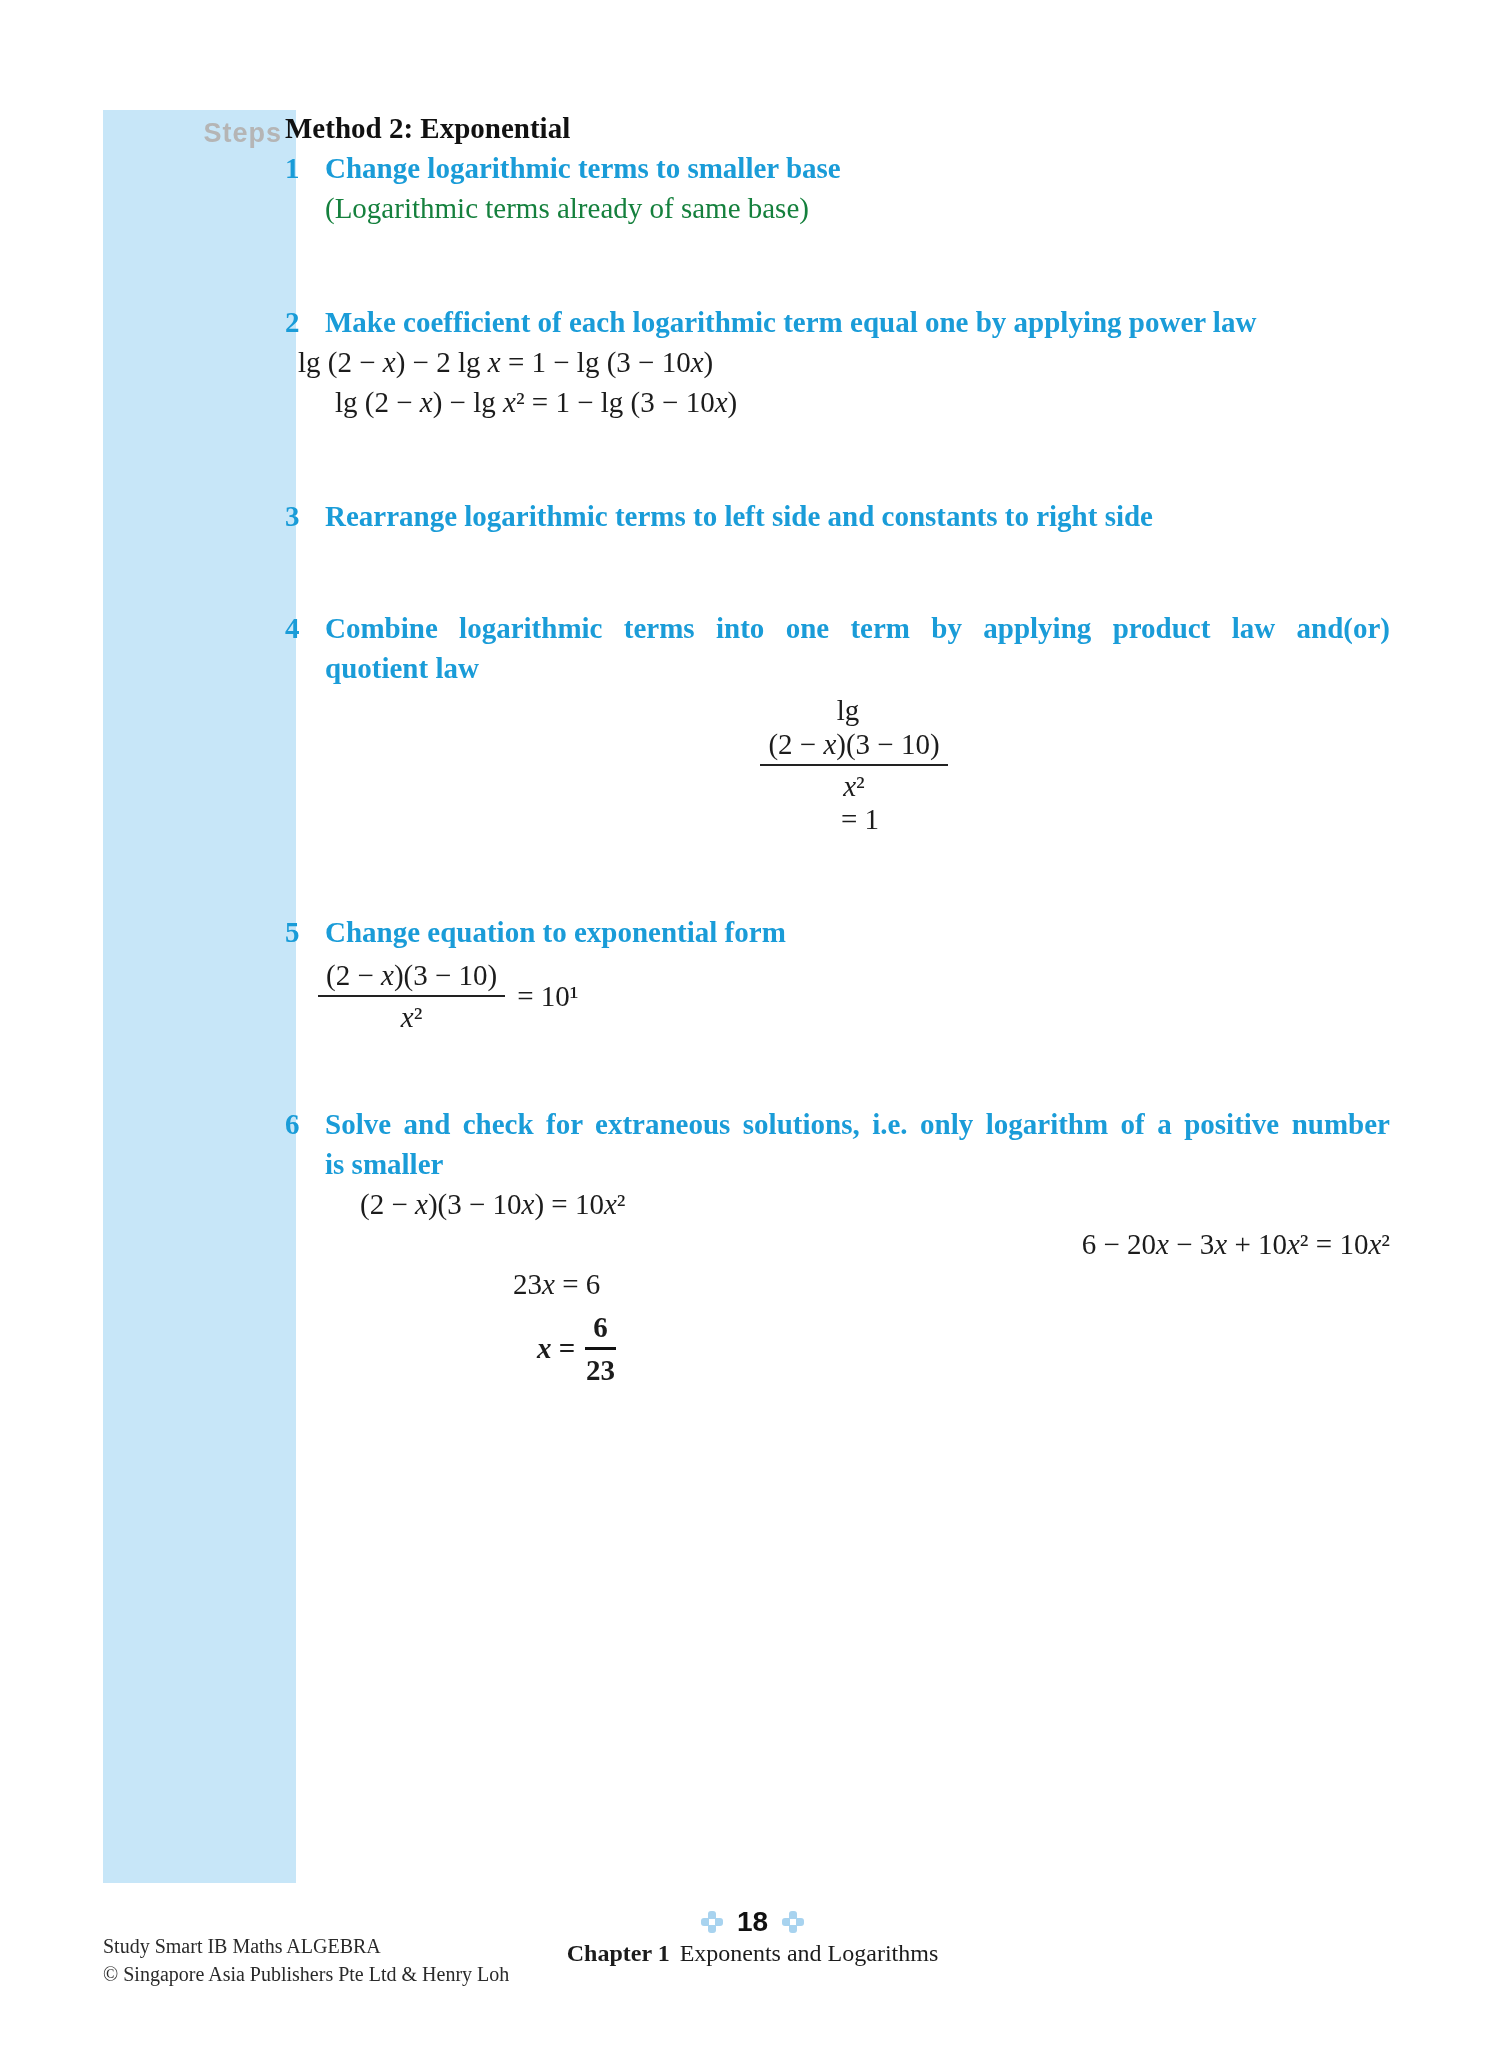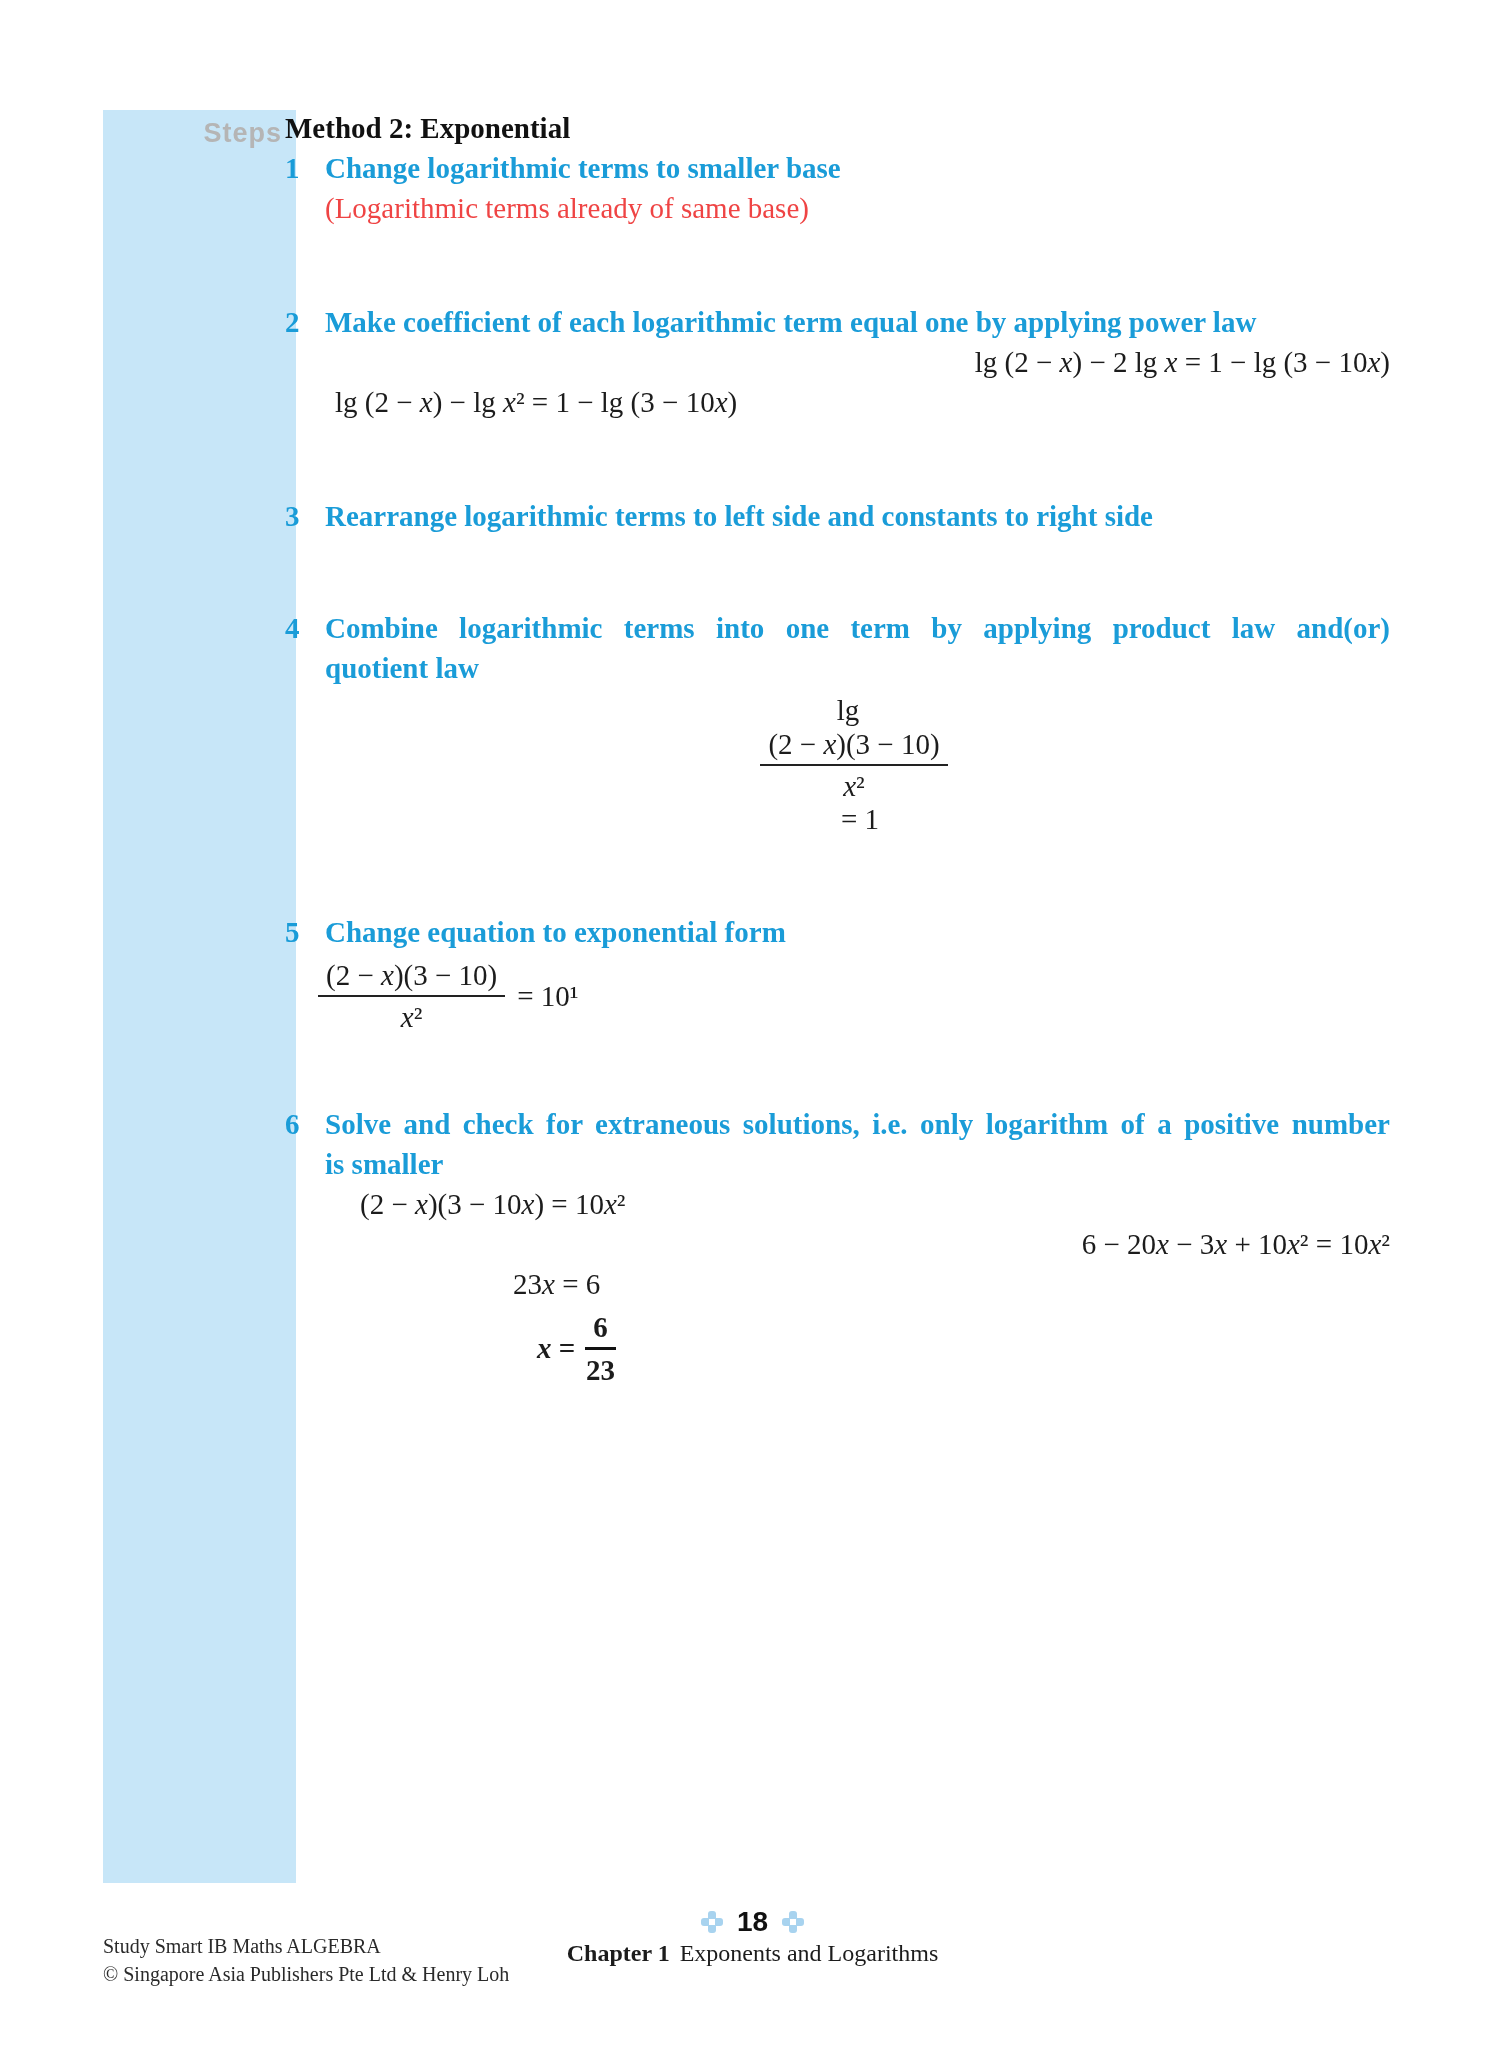--- a/index.html
+++ b/index.html
@@ -20,21 +20,21 @@
   
   .content { position:absolute; left:285px; top:108px; width:1105px; }
   .method-title { font-size:29px; font-weight:bold; line-height:40px; color:#111; }
   .step { margin-top:0; }
   .step-head { display:flex; line-height:40px; }
   .step-num {
     flex:none; width:40px; font-weight:bold; font-size:29px; color:#1a9cd8;
   }
   .step-title { flex:1; font-weight:bold; font-size:29px; color:#1a9cd8; }
   .just { text-align:justify; text-align-last:justify; }
-  .note { margin-left:40px; font-size:29px; line-height:40px; color:#ef4444; }
+  .note { margin-left:40px; font-size:29px; line-height:40px; color:#15803d; }
   .eq { font-size:29px; line-height:40px; color:#1c1c1c; white-space:pre; }
   .eq i, .fr i { font-style:italic; }
   
   .frac-row { display:flex; align-items:center; font-size:29px; margin-top:6px; }
   .frac-prefix { margin-right:12px; }
   .frac { display:inline-block; text-align:center; vertical-align:middle; }
   .frac .fr-num { display:block; padding:0 8px 3px; border-bottom:2px solid #222; line-height:34px;text-align:right; }
   .frac .fr-den { display:block; padding-top:3px; line-height:34px; }
   .frac-suffix { margin-left:12px; }
   .result-row { font-weight:bold; }
@@ -84,21 +84,21 @@
       <div class="step-title">Change logarithmic terms to smaller base</div>
     </div>
     <div class="note">(Logarithmic terms already of same base)</div>
   </div>
 
   <div class="step mt-s2">
     <div class="step-head">
       <div class="step-num">2</div>
       <div class="step-title">Make coefficient of each logarithmic term equal one by applying power law</div>
     </div>
-    <div class="eq" style="margin-left:13px;text-align:right;">lg (2 − <i>x</i>) − 2 lg <i>x</i> = 1 − lg (3 − 10<i>x</i>)</div>
+    <div class="eq" style="margin-left:13px;">lg (2 − <i>x</i>) − 2 lg <i>x</i> = 1 − lg (3 − 10<i>x</i>)</div>
     <div class="eq" style="margin-left:50px;">lg (2 − <i>x</i>) − lg <i>x</i>² = 1 − lg (3 − 10<i>x</i>)</div>
   </div>
 
   <div class="step mt-s3">
     <div class="step-head">
       <div class="step-num">3</div>
       <div class="step-title">Rearrange logarithmic terms to left side and constants to right side</div>
     </div>
   </div>
 

